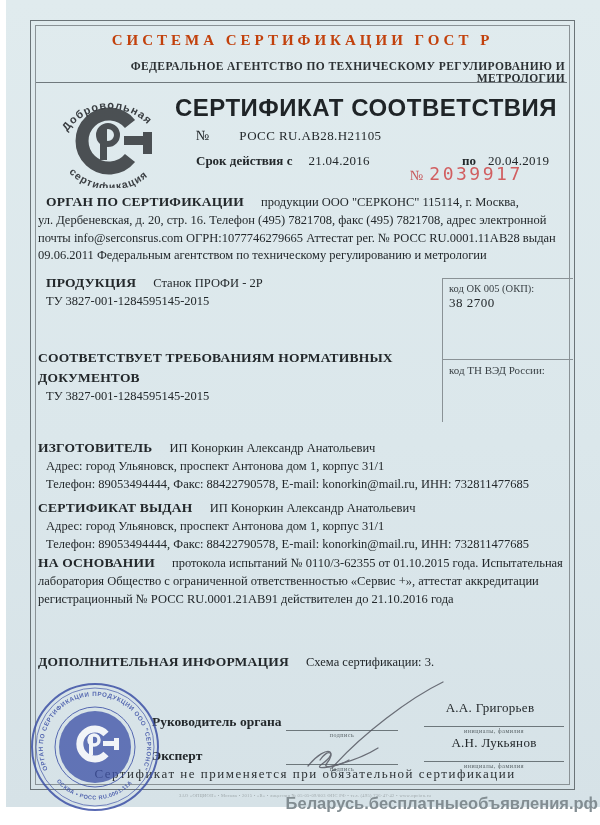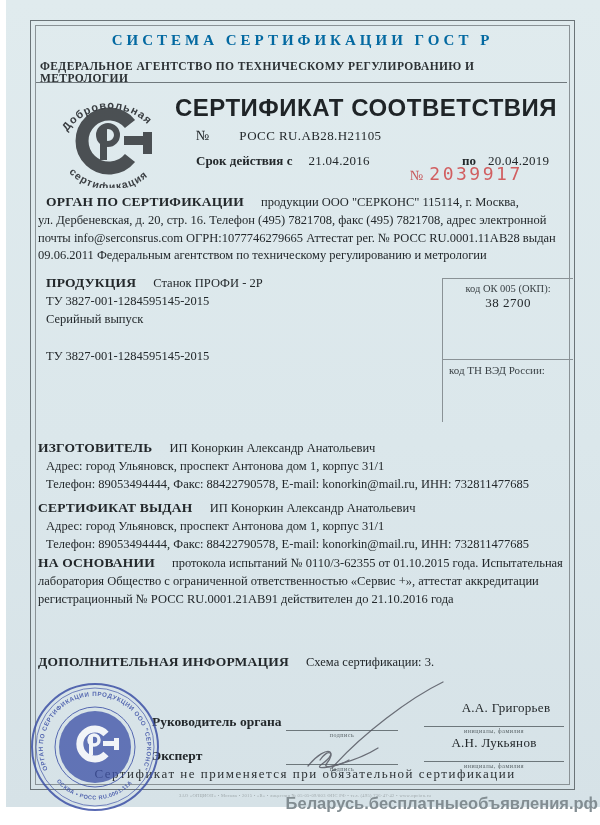--- a/index.html
+++ b/index.html
@@ -6,22 +6,22 @@
   body{width:600px;height:825px;position:relative;background:#ffffff;overflow:hidden;
        font-family:"Liberation Serif",serif;color:#23282b;}
   .paper{position:absolute;left:6px;top:0;width:594px;height:807px;
          background:linear-gradient(180deg,#e0ebee 0%,#dbe7eb 55%,#d6e2e7 100%);}
   .frame-outer{position:absolute;left:30px;top:20px;width:543px;height:768px;
          border:1.3px solid #6b7478;}
   .frame-inner{position:absolute;left:35px;top:25px;width:533px;height:758px;
          border:1px solid #8a9296;}
   .abs{position:absolute;}
   .hdr-system{left:40px;top:32px;width:525px;text-align:center;font-weight:bold;
-         font-size:15px;letter-spacing:4px;color:#0369a1;}
-  .hdr-agency{left:40px;top:60px;width:525px;text-align:left;font-weight:bold;
+         font-size:15px;letter-spacing:4px;color:#c2410c;}
+  .hdr-agency{left:40px;top:60px;width:525px;text-align:right;font-weight:bold;
          font-size:11.5px;letter-spacing:.4px;color:#2c3134;}
   .hdr-rule{left:36px;top:82px;width:531px;border-top:1.2px solid #70797d;}
   .title{left:160px;top:94px;width:412px;text-align:center;font-family:"Liberation Sans",sans-serif;
          font-weight:bold;font-size:24px;letter-spacing:.5px;color:#1f2427;}
   .no-row{left:196px;top:128px;font-size:14px;}
   .no-val{margin-left:30px;font-size:13px;letter-spacing:.4px;}
   .term-row{left:196px;top:153px;font-size:13px;font-weight:bold;}
   .term-row .val{font-weight:normal;margin:0 0 0 16px;letter-spacing:.3px;}
   .term-row .po{margin-left:92px;}
   .term-row .val2{font-weight:normal;margin-left:12px;letter-spacing:.3px;}
@@ -96,28 +96,28 @@
 <div class="abs sec" style="top:192px;">
   <span class="h" style="margin-left:8px;">ОРГАН ПО СЕРТИФИКАЦИИ</span>
   <span class="lead">продукции ООО "СЕРКОНС" 115114, г. Москва,</span>
   <div>ул. Дербеневская, д. 20, стр. 16. Телефон (495) 7821708, факс (495) 7821708, адрес электронной почты info@serconsrus.com ОГРН:1077746279665 Аттестат рег. № РОСС RU.0001.11АВ28 выдан 09.06.2011 Федеральным агентством по техническому регулированию и метрологии</div>
 </div>
 
 <div class="abs sec narrow" style="top:273px;">
   <span class="h" style="margin-left:8px;">ПРОДУКЦИЯ</span>
   <span class="lead">Станок ПРОФИ - 2Р</span>
   <div class="ind">ТУ 3827-001-1284595145-2015</div>
-  <div class="ind">Серийный выпуск</div>
 </div>
-<div class="abs codebox" style="top:278px;height:81px;text-align:center;">
+<div class="abs codebox" style="top:278px;height:81px;">
   <div>код ОК 005 (ОКП):</div>
   <div class="cv">38 2700</div>
 </div>
 
 <div class="abs sec narrow" style="top:348px;">
+  <span class="h">СООТВЕТСТВУЕТ ТРЕБОВАНИЯМ НОРМАТИВНЫХ ДОКУМЕНТОВ</span>
   <div class="ind">ТУ 3827-001-1284595145-2015</div>
 </div>
 <div class="abs codebox" style="top:359px;height:63px;font-size:11px;">
   <div>код ТН ВЭД России:</div>
 </div>
 
 <div class="abs sec" style="top:438px;">
   <span class="h">ИЗГОТОВИТЕЛЬ</span>
   <span class="lead">ИП Коноркин Александр Анатольевич</span>
   <div class="ind">Адрес: город Ульяновск, проспект Антонова дом 1, корпус 31/1</div>
@@ -166,21 +166,21 @@
 </svg>
 
 <div class="abs sig-label" style="left:152px;top:714px;">Руководитель органа</div>
 <div class="abs sig-label" style="left:152px;top:748px;">Эксперт</div>
 
 <div class="abs sig-line" style="left:286px;top:730px;width:112px;"></div>
 <div class="abs sig-cap" style="left:286px;top:732px;width:112px;">подпись</div>
 <div class="abs sig-line" style="left:286px;top:764px;width:112px;"></div>
 <div class="abs sig-cap" style="left:286px;top:766px;width:112px;">подпись</div>
 
-<div class="abs sig-name" style="left:436px;top:700px;width:140px;">А.А. Григорьев</div>
+<div class="abs sig-name" style="left:420px;top:700px;width:140px;">А.А. Григорьев</div>
 <div class="abs sig-line" style="left:424px;top:726px;width:140px;"></div>
 <div class="abs sig-cap" style="left:424px;top:728px;width:140px;">инициалы, фамилия</div>
 <div class="abs sig-name" style="left:424px;top:735px;width:140px;">А.Н. Лукьянов</div>
 <div class="abs sig-line" style="left:424px;top:761px;width:140px;"></div>
 <div class="abs sig-cap" style="left:424px;top:763px;width:140px;">инициалы, фамилия</div>
 
 <svg class="abs" style="left:250px;top:676px;z-index:4;" width="220" height="105" viewBox="0 0 220 105">
   <g fill="none" stroke="#50525c" stroke-width="1.3" stroke-linecap="round" opacity="0.8">
     <path d="M 82,92 C 112,58 160,22 193,6"></path>
     <path d="M 58,90 c 20,-24 32,-14 14,-2 c -14,10 34,-2 56,-16"></path>

